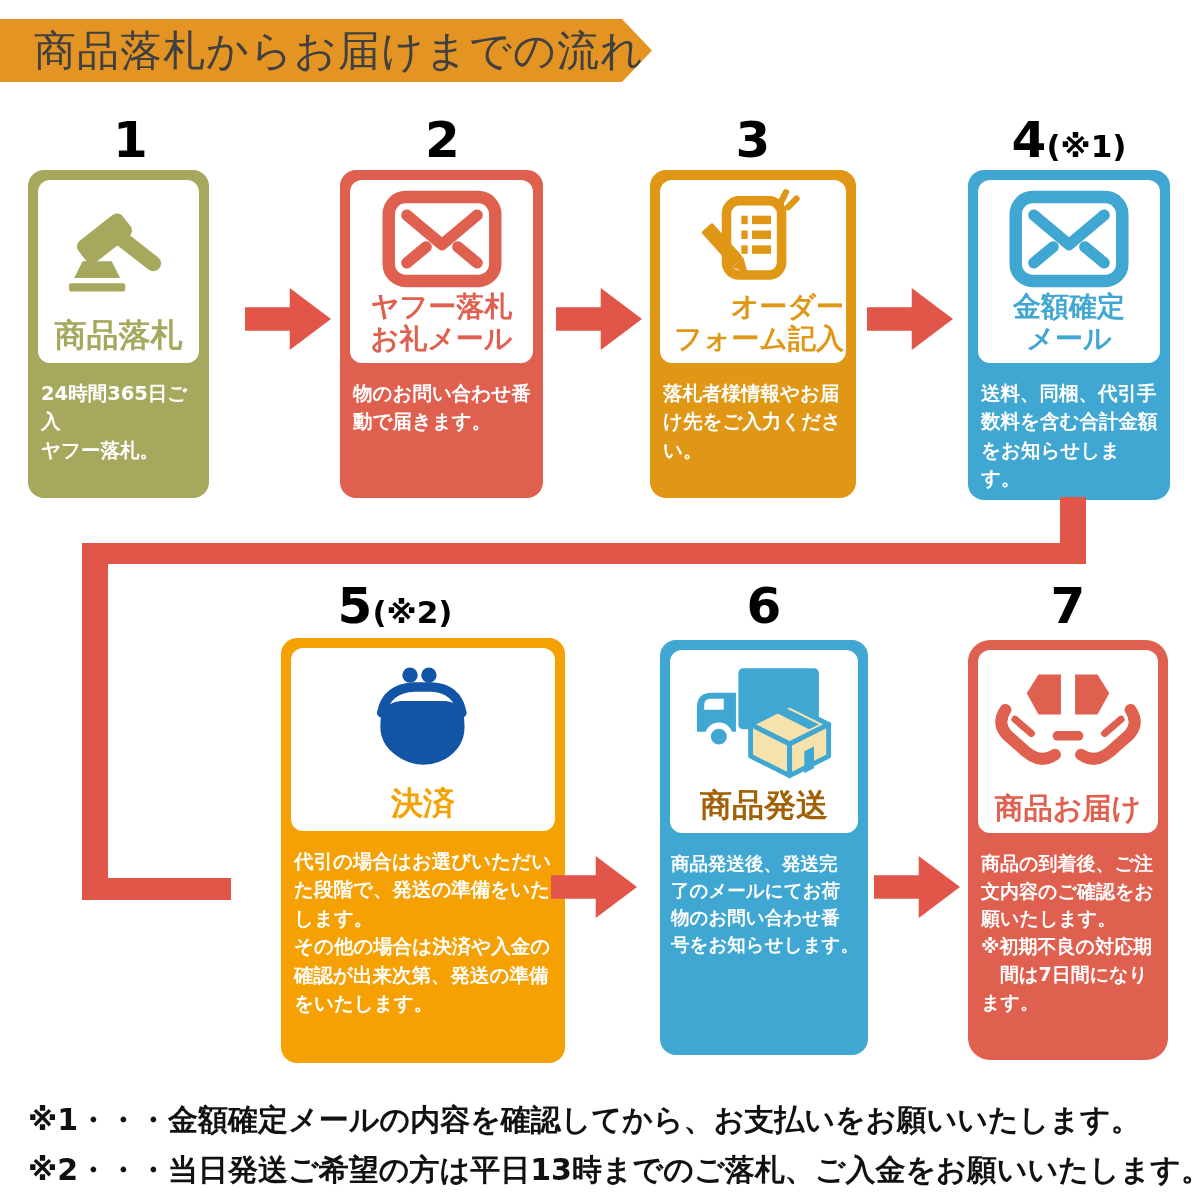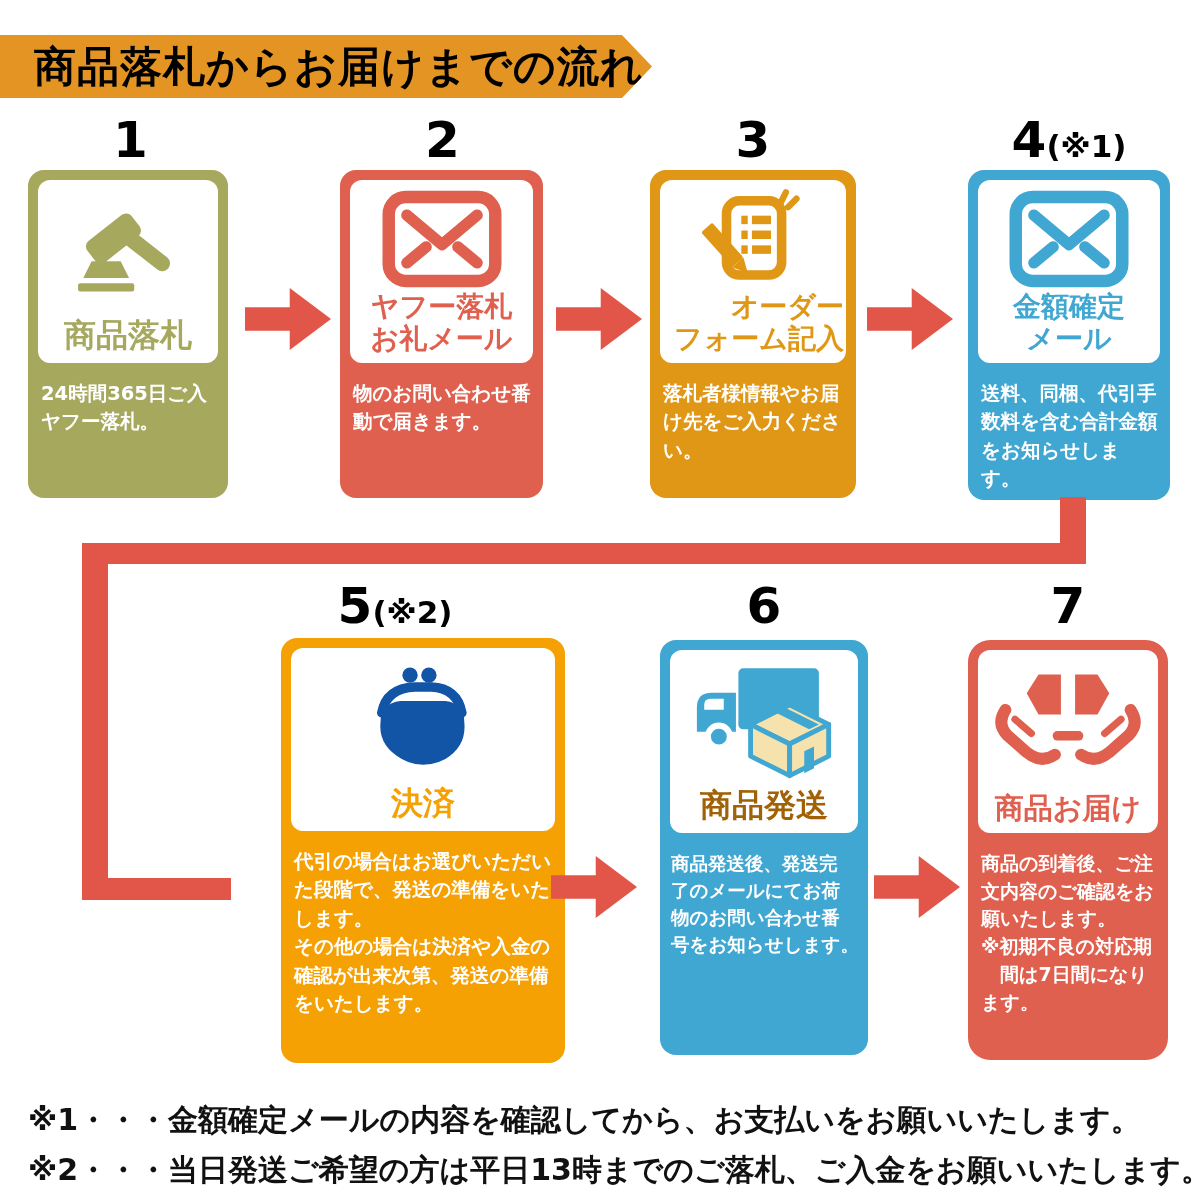--- a/index.html
+++ b/index.html
@@ -4,39 +4,39 @@
 <style>
   html,body{margin:0;padding:0;}
   body{
     width:1200px;height:1200px;position:relative;background:#ffffff;overflow:hidden;
     font-family:"DejaVu Sans","Liberation Sans",sans-serif;
   }
   
   .banner{
     position:absolute;left:0;top:19px;width:652px;height:63px;background:#e39422;
     clip-path:polygon(0 0,622px 0,652px 50%,622px 100%,0 100%);
-    color:#000000;font-size:42px;font-weight:bold;line-height:63px;
-    padding-left:34px;box-sizing:border-box;letter-spacing:1px;white-space:nowrap;margin-top:16px;
+    color:#404040;font-size:42px;font-weight:normal;line-height:63px;
+    padding-left:34px;box-sizing:border-box;letter-spacing:1px;white-space:nowrap;
   }
   
   .step{position:absolute;border-radius:16px;}
   .panel{
     position:absolute;left:10px;right:10px;top:10px;height:183px;background:#fff;
     border-radius:12px;display:flex;flex-direction:column;align-items:center;overflow:hidden;
   }
   .icon-wrap{flex:1;display:flex;align-items:center;justify-content:center;padding-top:6px;min-height:0;}
   .label{
     font-weight:bold;text-align:center;white-space:pre-line;line-height:1.12;
     padding-bottom:9px;font-size:30px;
   }
   .body{
     position:absolute;left:13px;right:11px;top:210px;color:#fff;font-weight:bold;
     font-size:19.5px;line-height:1.46;white-space:pre-line;letter-spacing:0px;
   }
-  .s1{left:28px;top:170px;width:200px;height:328px;background:#a6a85e;}
+  .s1{left:28px;top:170px;width:181px;height:328px;background:#a6a85e;}
   .s1 .label{color:#a6a85e;font-size:32px;}
   .s2{left:340px;top:170px;width:203px;height:328px;background:#e0604f;}
   .s2 .label{color:#e0604f;font-size:28px;}
   .s3{left:650px;top:170px;width:206px;height:328px;background:#df9715;}
   .s3 .label{color:#df9715;font-size:28px;text-align:right;align-self:flex-start;padding-left:14px;}
   .s4{left:968px;top:170px;width:202px;height:330px;background:#3fa7d1;}
   .s4 .label{color:#3fa7d1;font-size:28px;}
   .s5{left:253px;top:638px;width:284px;height:425px;background:#f5a003;margin-left:28px;}
   .s5 .label{color:#f5a003;font-size:32px;}
   .s5 .body{font-size:19.5px;}

